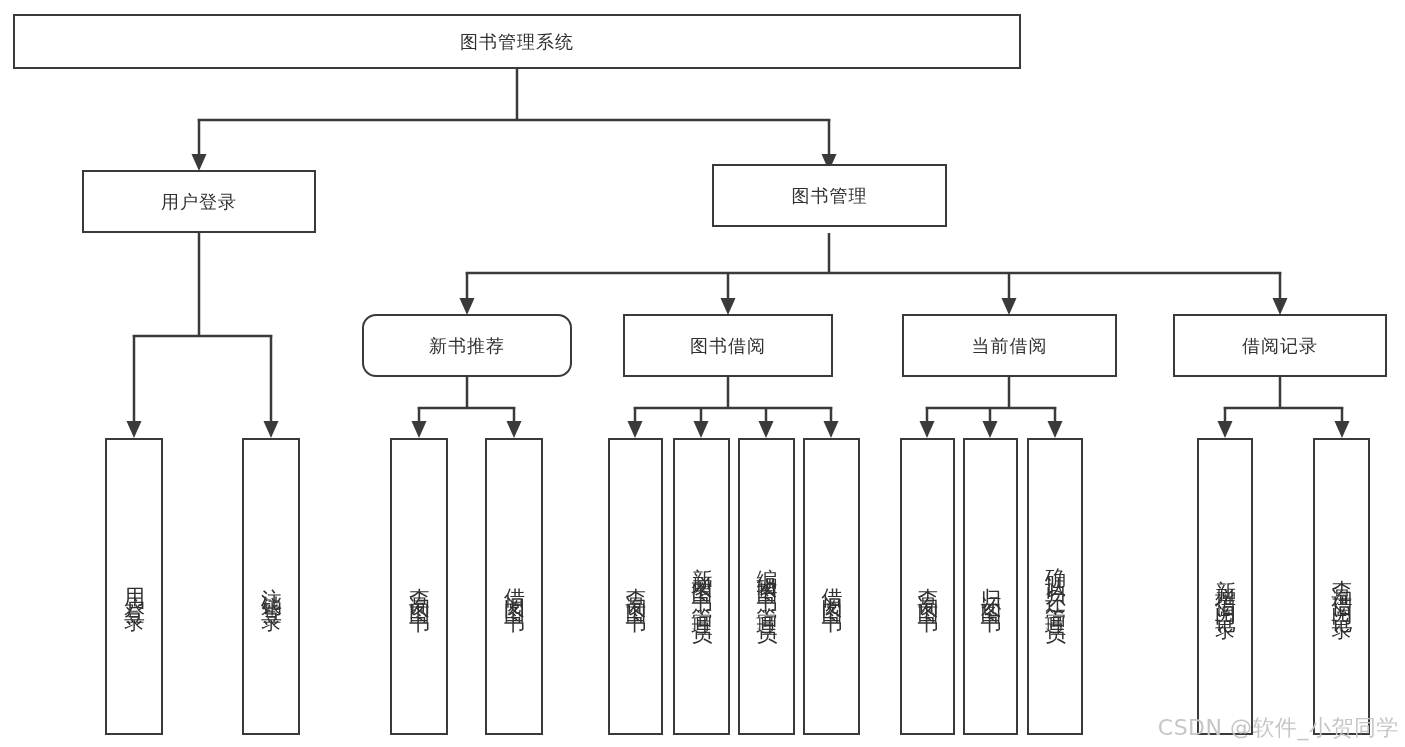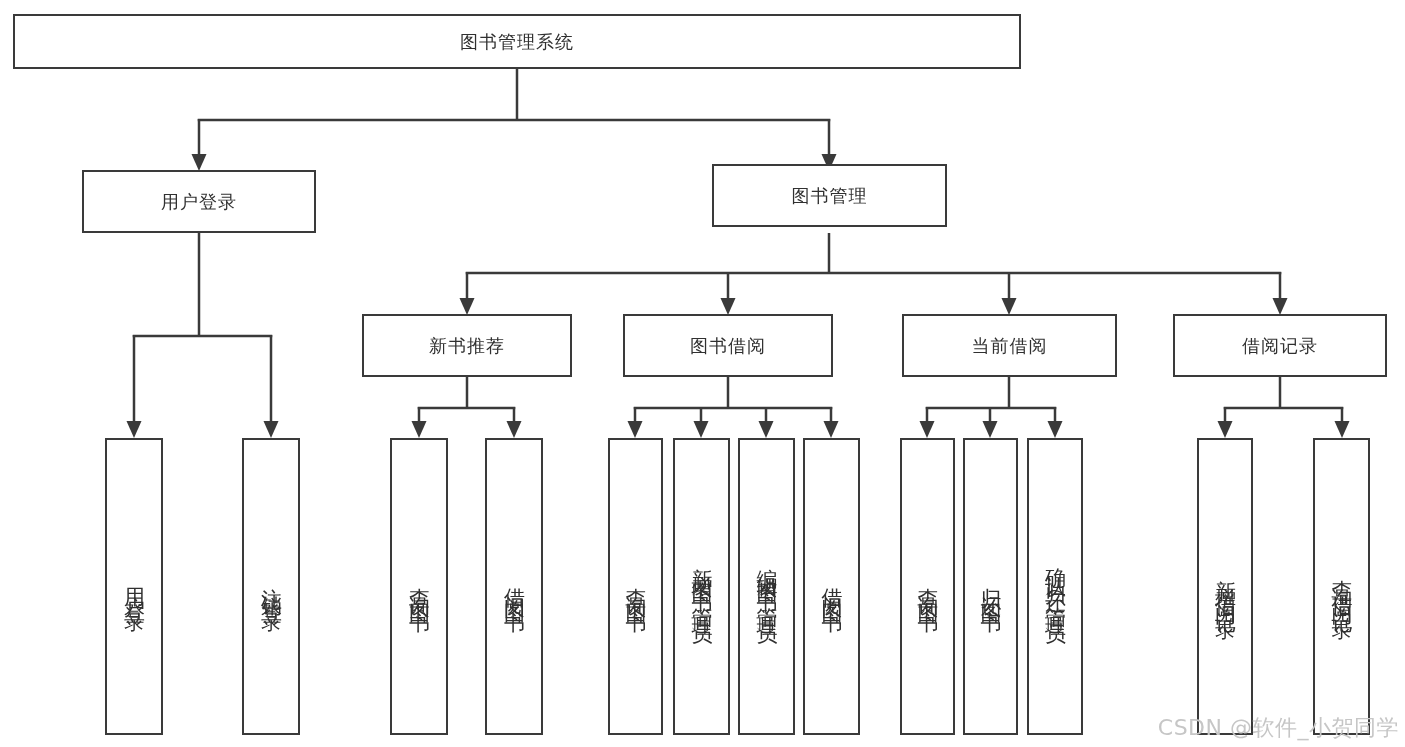--- a/index.html
+++ b/index.html
@@ -124,21 +124,21 @@
       <polygon points="1225,438 1217.5,421 1232.5,421"></polygon>
       <polygon points="1342,438 1334.5,421 1349.5,421"></polygon>
     </g>
   </svg>
 
   <div class="node hnode" style="left:13px; top:14px; width:1008px; height:55px;">图书管理系统</div>
 
   <div class="node hnode" style="left:82px; top:170px; width:234px; height:63px;">用户登录</div>
   <div class="node hnode" style="left:712px; top:164px; width:235px; height:63px;">图书管理</div>
 
-  <div class="node hnode" style="left:362px; top:314px; width:210px; height:63px;">新书推荐</div>
+  <div class="node hnode" style="left:362px; top:314px; width:210px; height:63px;border-radius:14px;">新书推荐</div>
   <div class="node hnode" style="left:623px; top:314px; width:210px; height:63px;">图书借阅</div>
   <div class="node hnode" style="left:902px; top:314px; width:215px; height:63px;">当前借阅</div>
   <div class="node hnode" style="left:1173px; top:314px; width:214px; height:63px;">借阅记录</div>
 
   <div class="node vnode" style="left:105px; top:438px; width:58px; height:297px;">用户登录</div>
   <div class="node vnode" style="left:242px; top:438px; width:58px; height:297px;">注销登录</div>
 
   <div class="node vnode" style="left:390px; top:438px; width:58px; height:297px;">查询图书</div>
   <div class="node vnode" style="left:485px; top:438px; width:58px; height:297px;">借阅图书</div>
 

